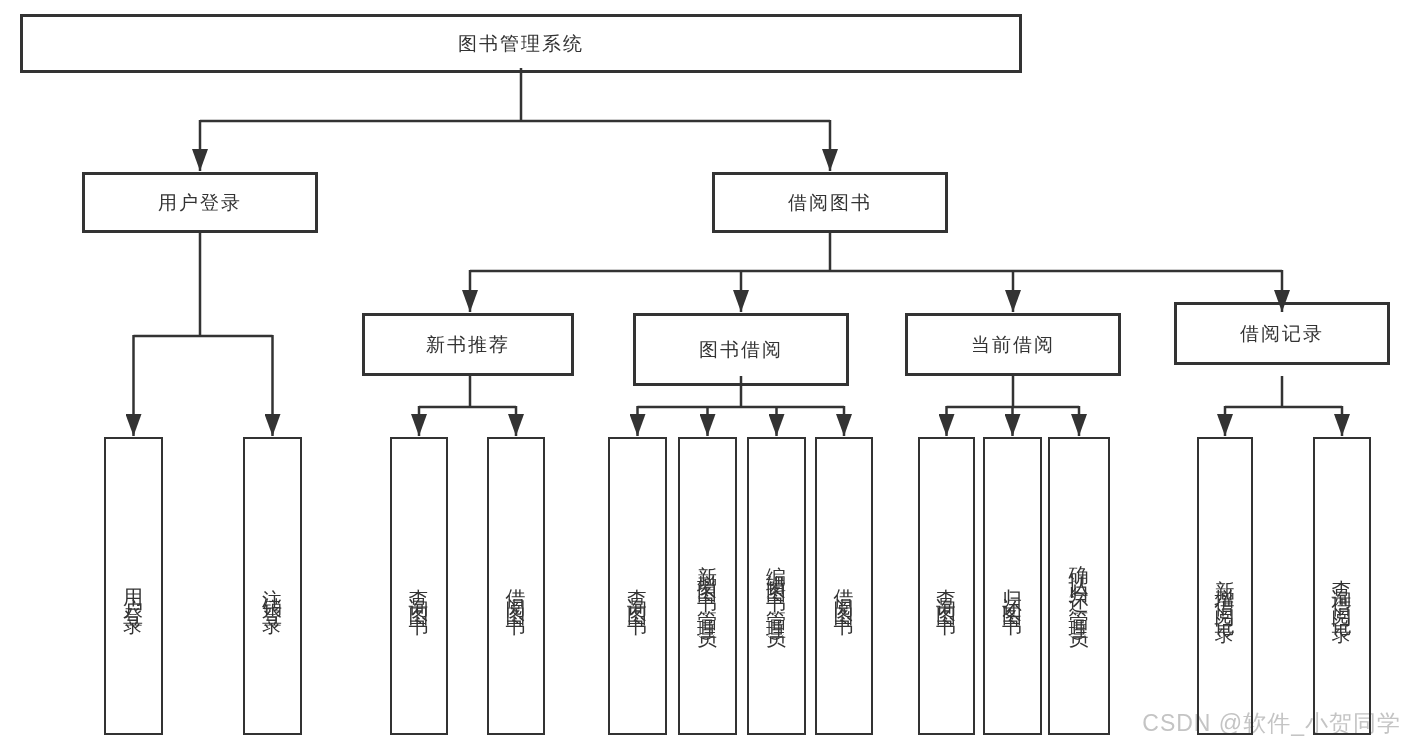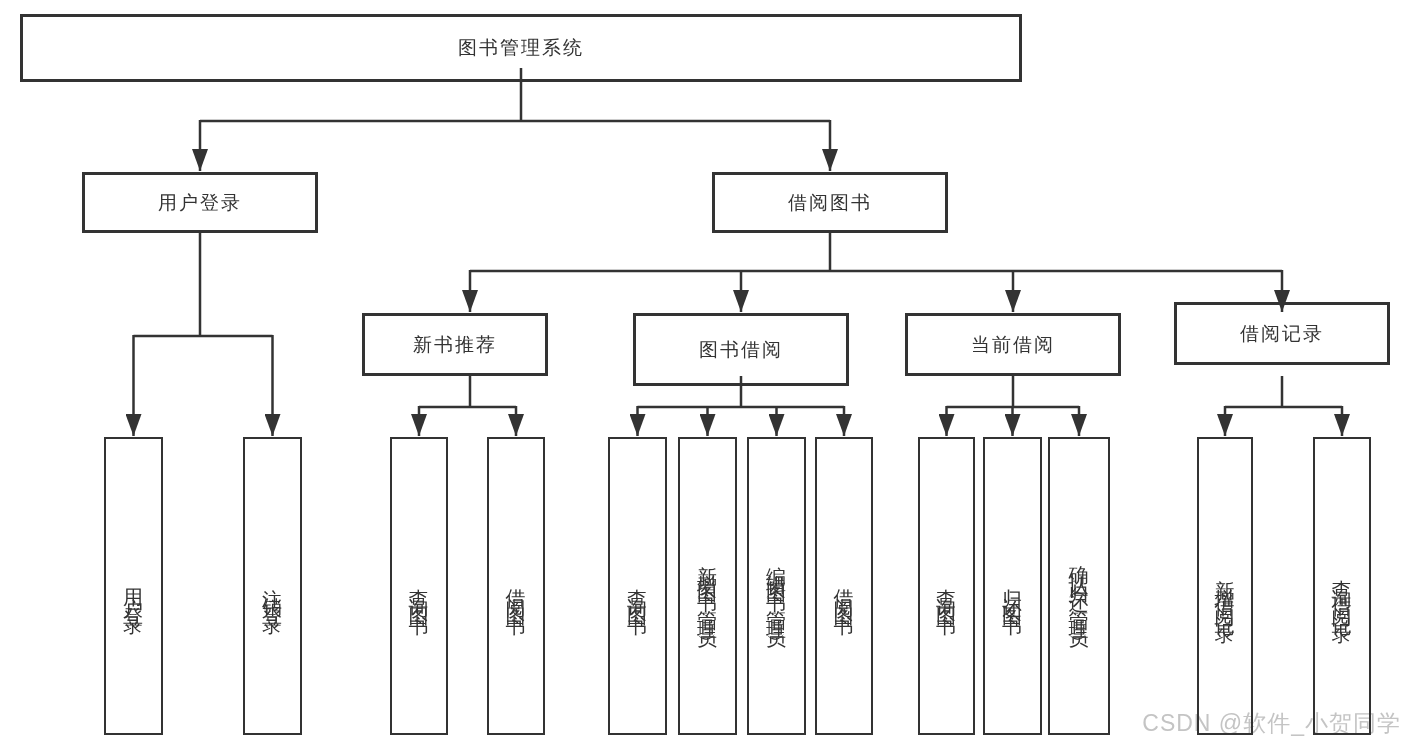--- a/index.html
+++ b/index.html
@@ -66,32 +66,32 @@
       <line x1="946.5" y1="406" x2="946.5" y2="436" marker-end="url(#ah)"></line>
       <line x1="1012.5" y1="406" x2="1012.5" y2="436" marker-end="url(#ah)"></line>
       <line x1="1079" y1="406" x2="1079" y2="436" marker-end="url(#ah)"></line>
 
       <path d="M1282 376 V407 M1225 407 H1342"></path>
       <line x1="1225" y1="406" x2="1225" y2="436" marker-end="url(#ah)"></line>
       <line x1="1342" y1="406" x2="1342" y2="436" marker-end="url(#ah)"></line>
     </g>
   </svg>
 
-  <div class="box" style="left:20px;top:14px;width:1002px;height:68px;">
+  <div class="box" style="left:20px;top:14px;width:1002px;height:59px;">
     <span class="h-label">图书管理系统</span>
   </div>
 
   <div class="box" style="left:82px;top:172px;width:236px;height:61px;">
     <span class="h-label">用户登录</span>
   </div>
   <div class="box" style="left:712px;top:172px;width:236px;height:61px;">
     <span class="h-label">借阅图书</span>
   </div>
 
-  <div class="box" style="left:362px;top:313px;width:186px;height:63px;">
+  <div class="box" style="left:362px;top:313px;width:212px;height:63px;">
     <span class="h-label">新书推荐</span>
   </div>
   <div class="box" style="left:633px;top:313px;width:216px;height:73px;">
     <span class="h-label">图书借阅</span>
   </div>
   <div class="box" style="left:905px;top:313px;width:216px;height:63px;">
     <span class="h-label">当前借阅</span>
   </div>
   <div class="box" style="left:1174px;top:302px;width:216px;height:63px;">
     <span class="h-label">借阅记录</span>

